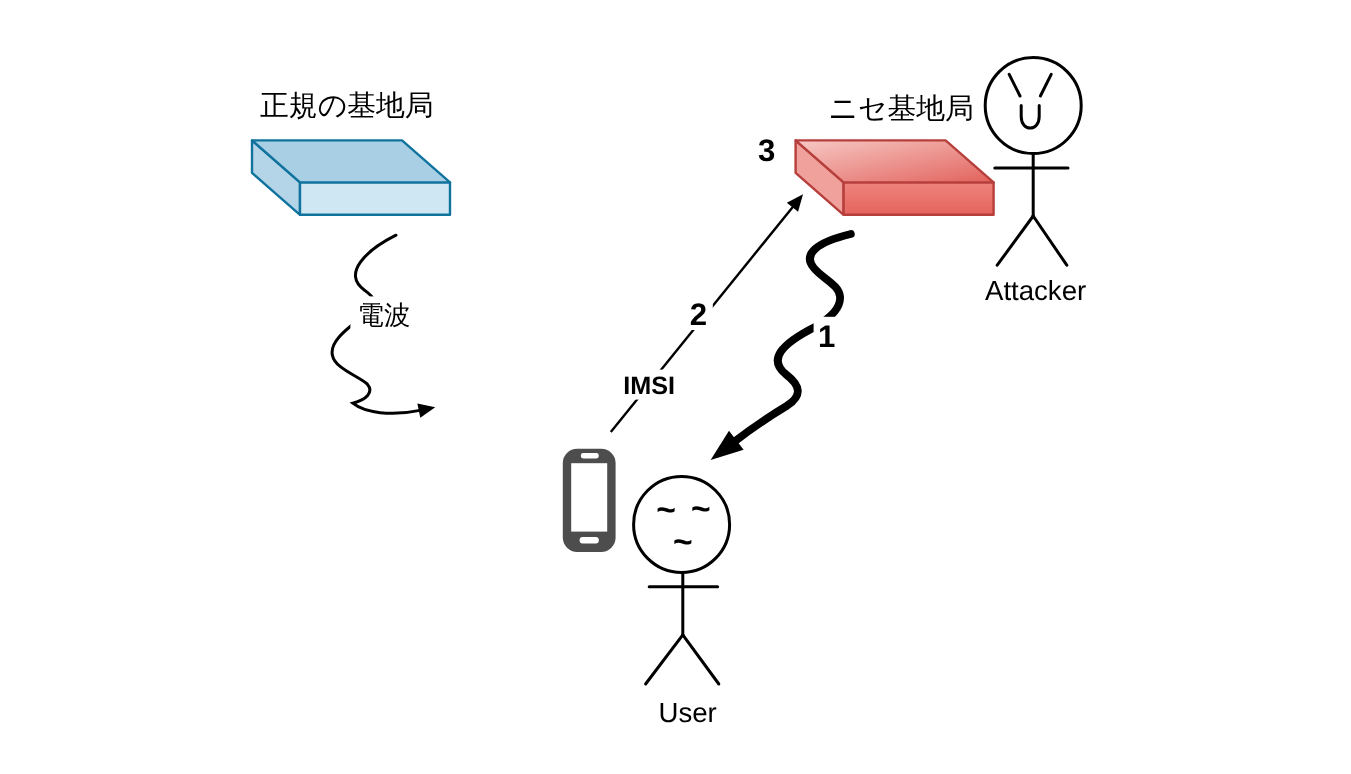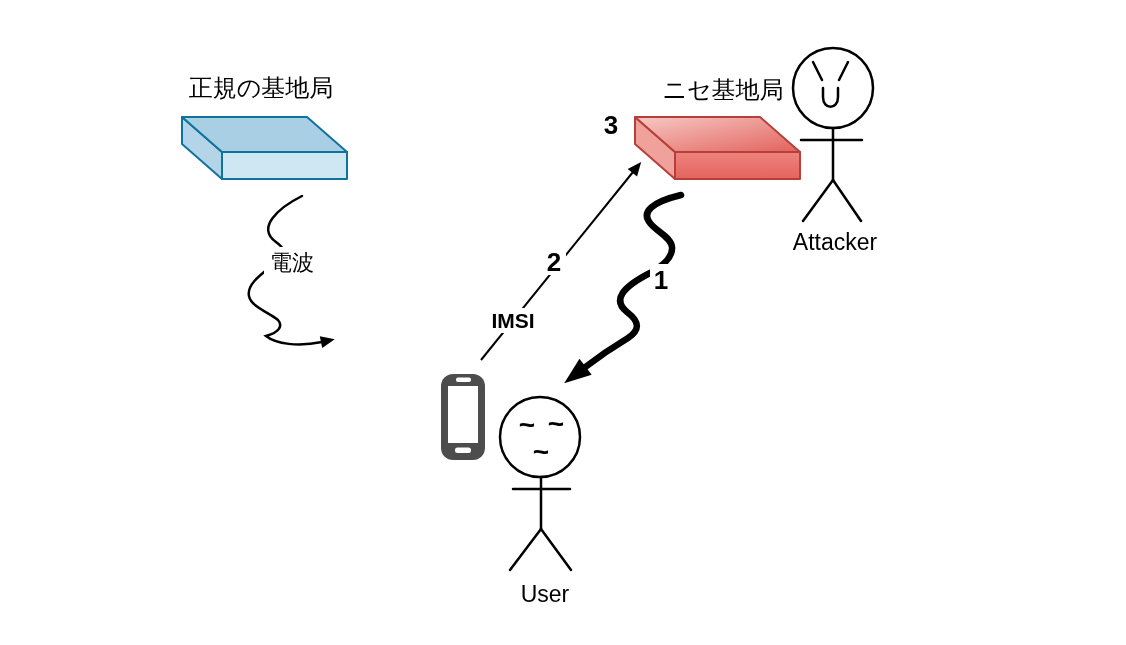--- a/index.html
+++ b/index.html
@@ -1,16 +1,16 @@
 <!DOCTYPE html>
 <html><head>
 <meta charset="utf-8">
 <style>
   html,body{margin:0;padding:0;background:#ffffff;}
-  .canvas{position:relative;width:1026px;height:645px;background:#ffffff;overflow:hidden;}
+  .canvas{position:relative;width:1026px;height:645px;background:#ffffff;overflow:hidden;padding-left:28px;}
   svg text{font-family:"Liberation Sans","DejaVu Sans",sans-serif;fill:#000000;}
   .jp-label{font-size:24px;}
   .small-jp{font-size:22px;}
   .name-label{font-size:23px;}
   .num-label{font-size:26px;font-weight:bold;}
   .imsi-text{font-size:21px;font-weight:bold;}
   .face-glyph{font-size:28px;font-weight:bold;}
   .box-face{stroke-width:2;stroke-linejoin:round;}
   .bs-blue{stroke:#10739e;}
   .bs-red{stroke:#b63f3c;}

